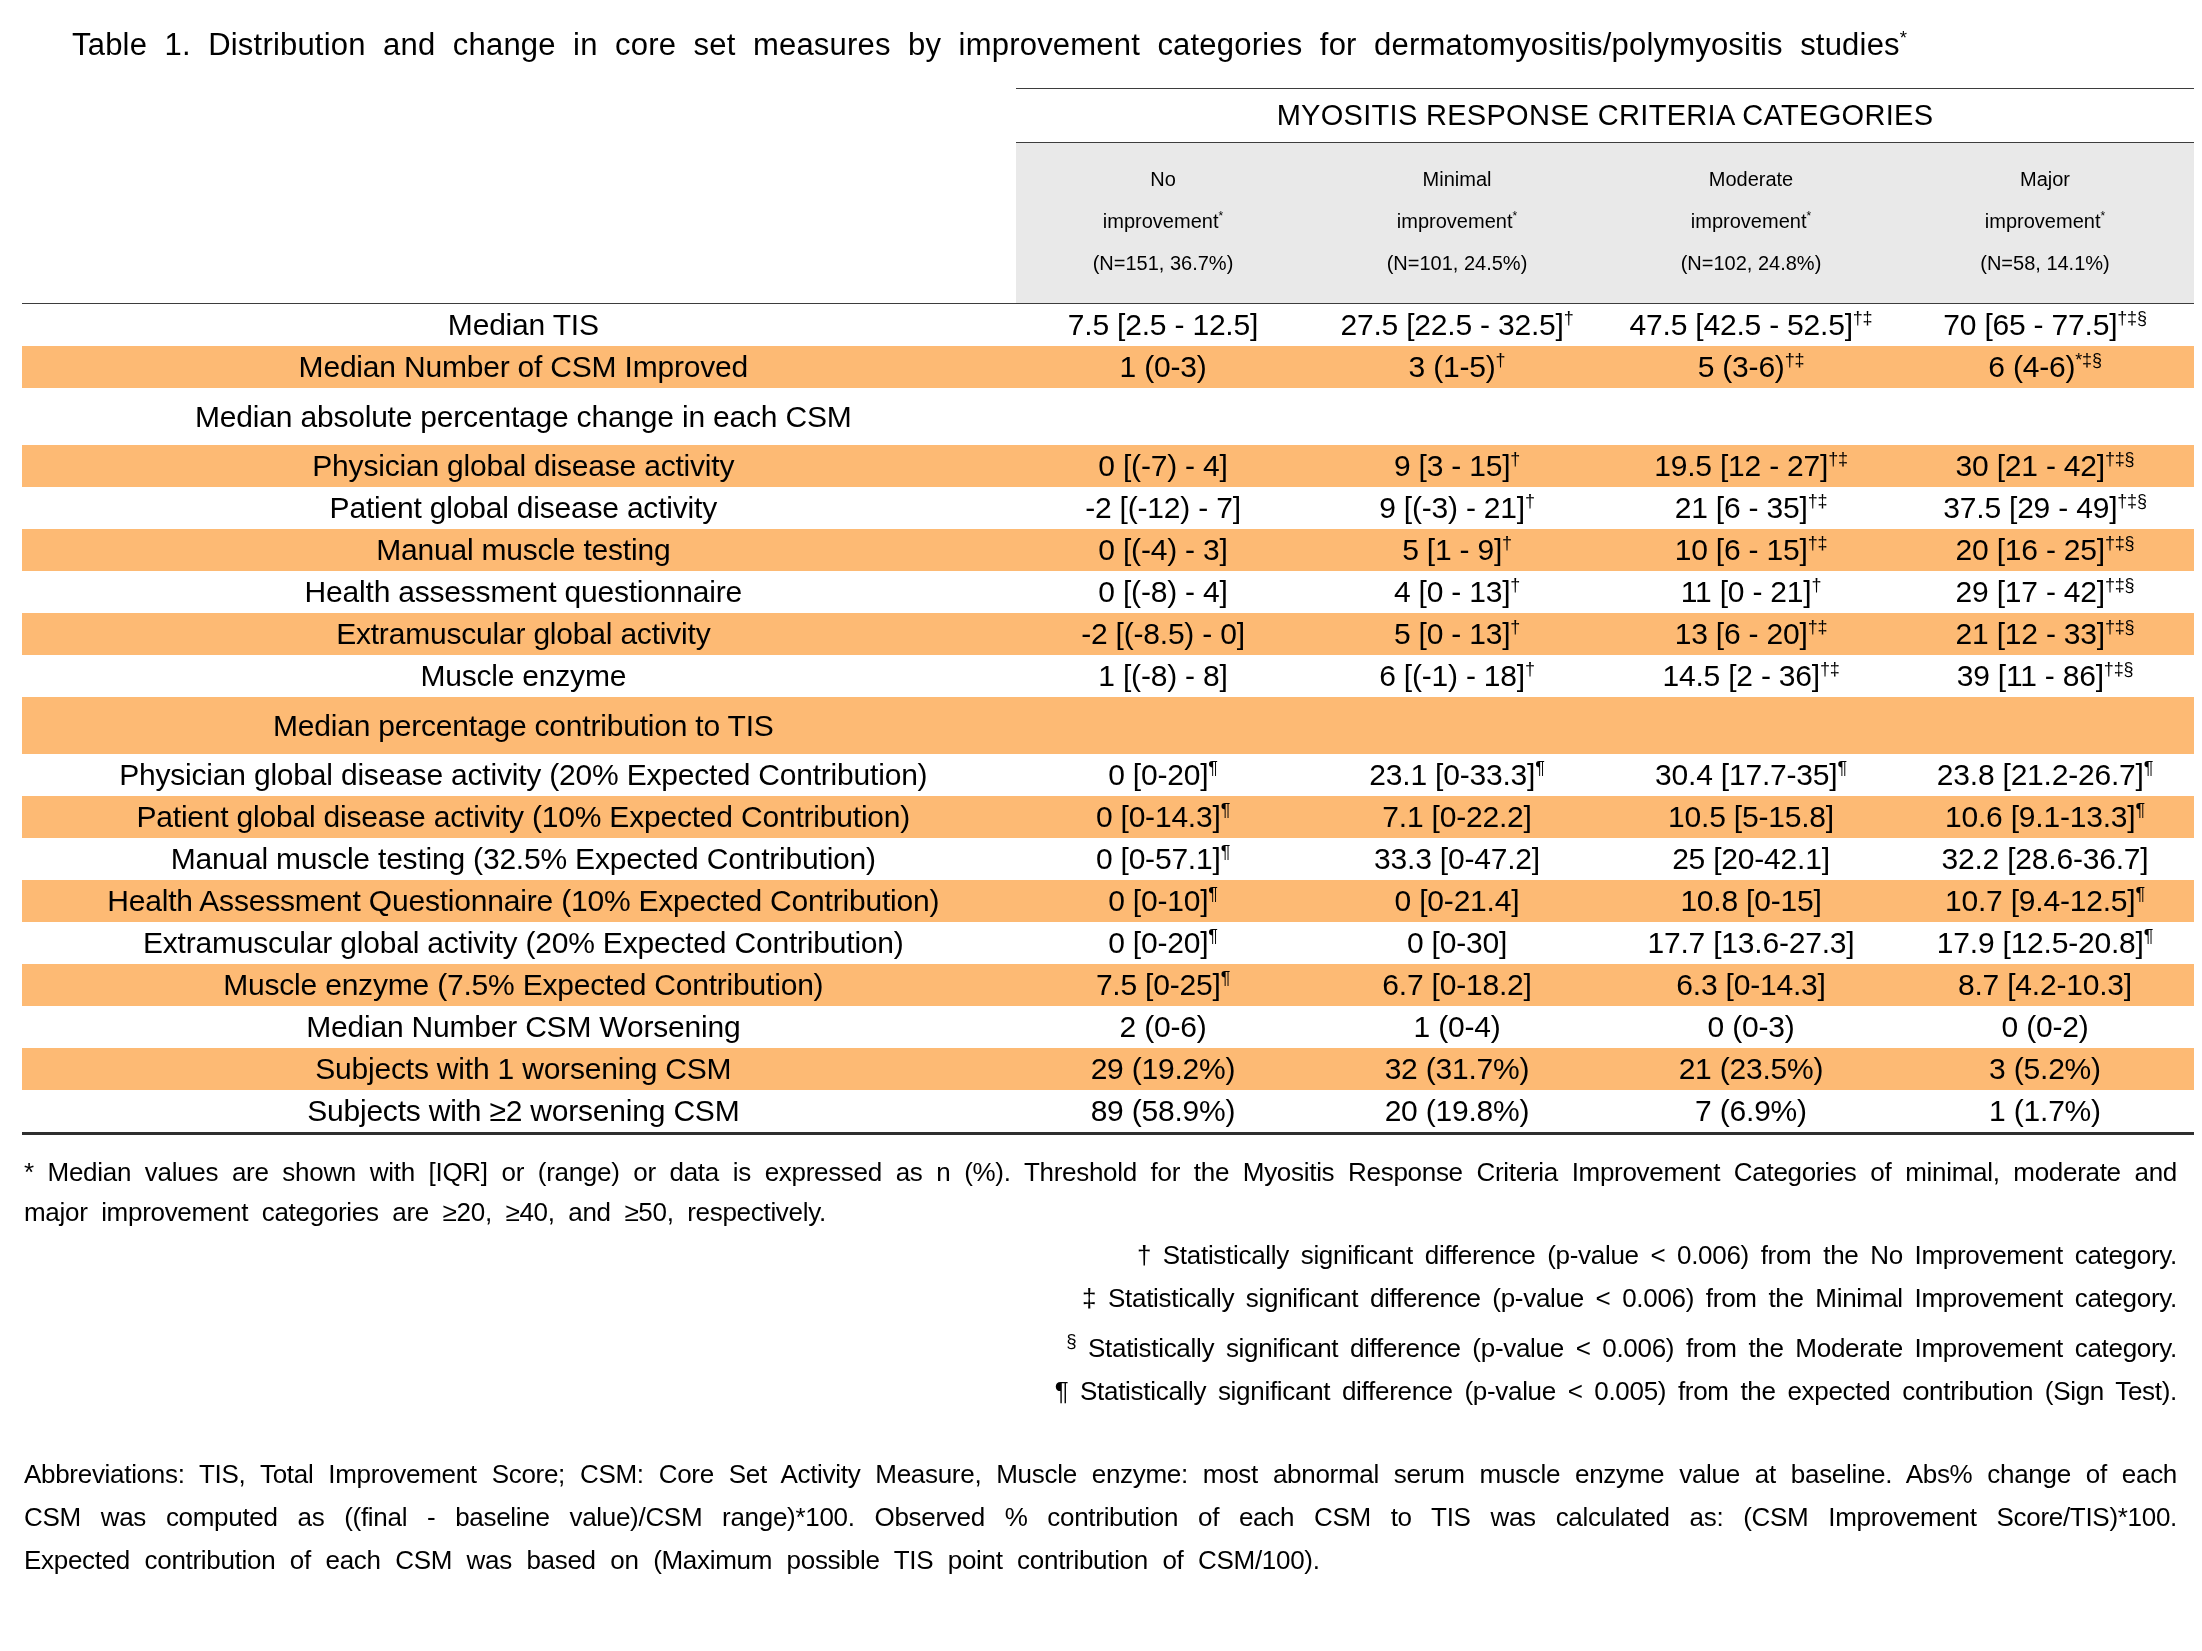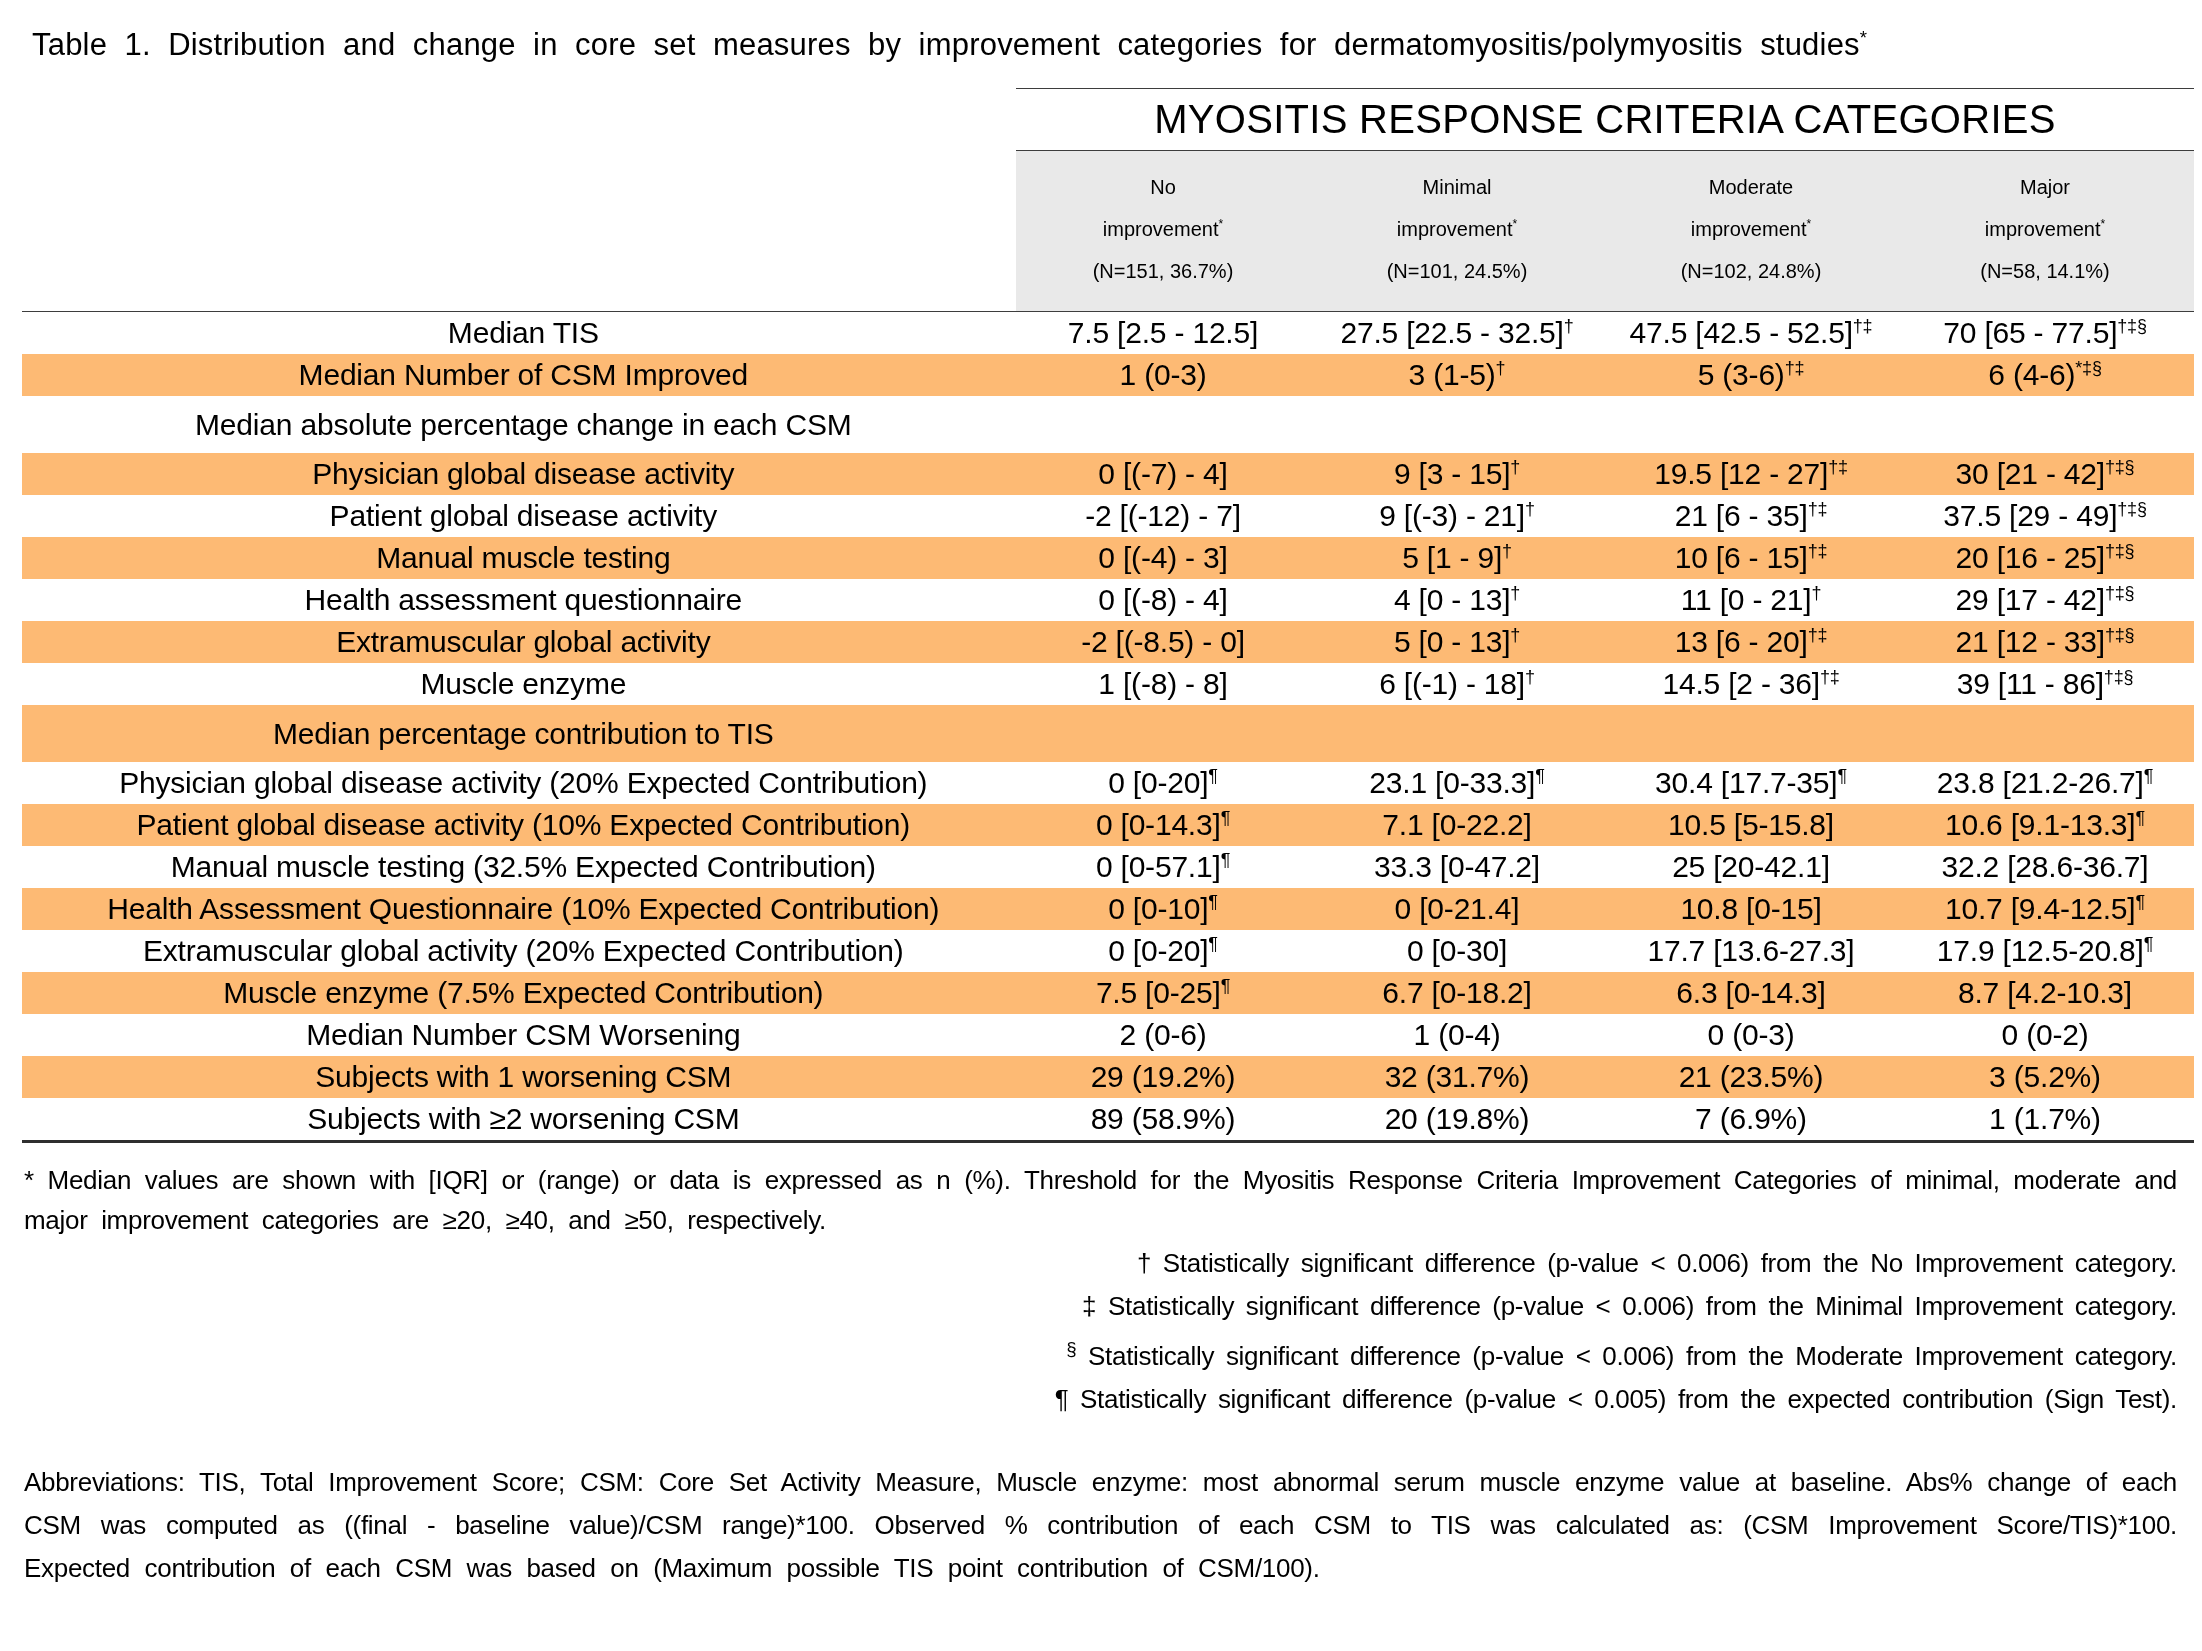--- a/index.html
+++ b/index.html
@@ -4,31 +4,31 @@
 <style>
   html,body { margin:0; padding:0; background:#fff; }
   .page {
     position:relative; width:2202px; height:1652px; background:#ffffff;
     color:#000; font-family:"Liberation Sans","DejaVu Sans",sans-serif;
     overflow:hidden;
   }
   sup { font-size:0.60em; vertical-align:super; line-height:0; }
 
   .title {
-    margin:25px 67px 0 32px;
+    margin:25px 67px 0 72px;
     font-size:31px; line-height:40px; word-spacing:8.6px; letter-spacing:0.2px;
   }
 
   .tbl { margin:23px 0 0 22px; width:2172px; }
 
   .mrc-band {
     margin-left:994px; width:1178px; box-sizing:border-box;
     border-top:1.9px solid #3d3d3d; border-bottom:1.9px solid #3d3d3d;
-    height:63px; display:flex; align-items:center; justify-content:center;
-    font-size:40px; letter-spacing:0.3px;
+    height:55px; display:flex; align-items:center; justify-content:center;
+    font-size:29px; letter-spacing:0.3px;
   }
   .col-headers {
     margin-left:994px; width:1178px; background:#e9e9e9;
     display:grid; grid-template-columns:repeat(4,294px);
     padding:15.3px 0 19px 0;
   }
   .col-head { text-align:center; font-size:20px; line-height:42px; }
 
   .rule-full { width:2172px; border-top:1.9px solid #3d3d3d; }
   .rule-bottom { width:2172px; border-top:3.8px solid #2f2f2f; }

